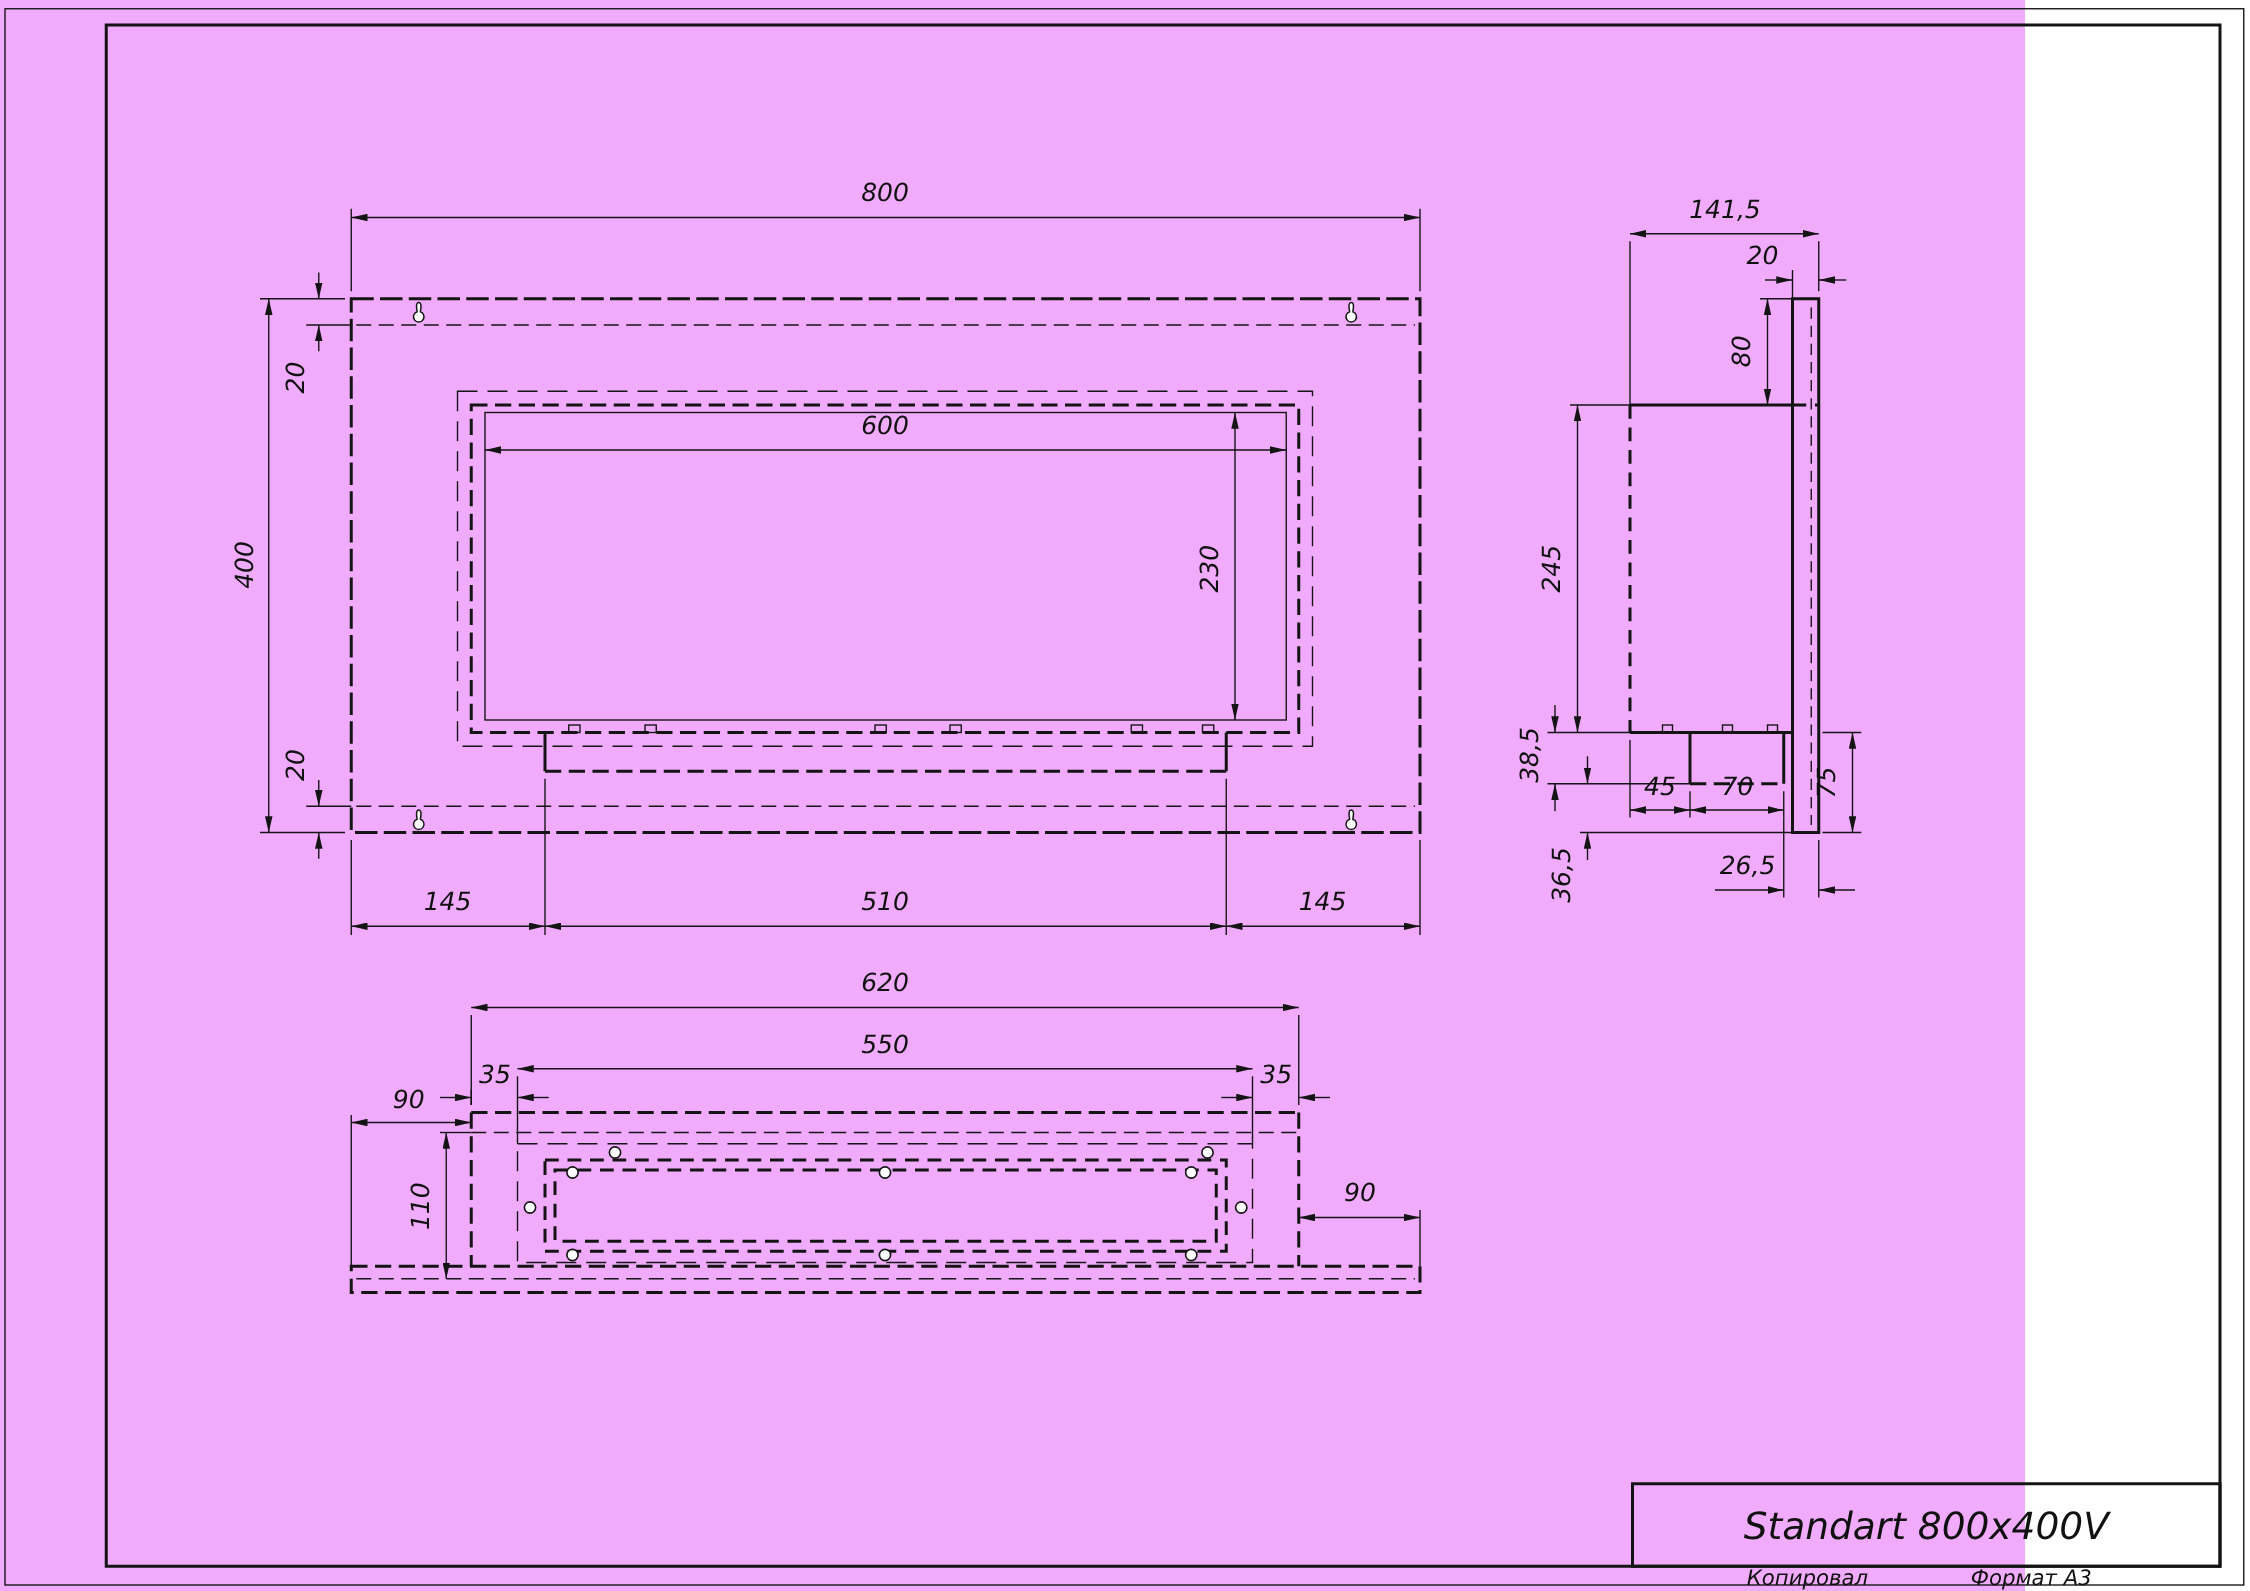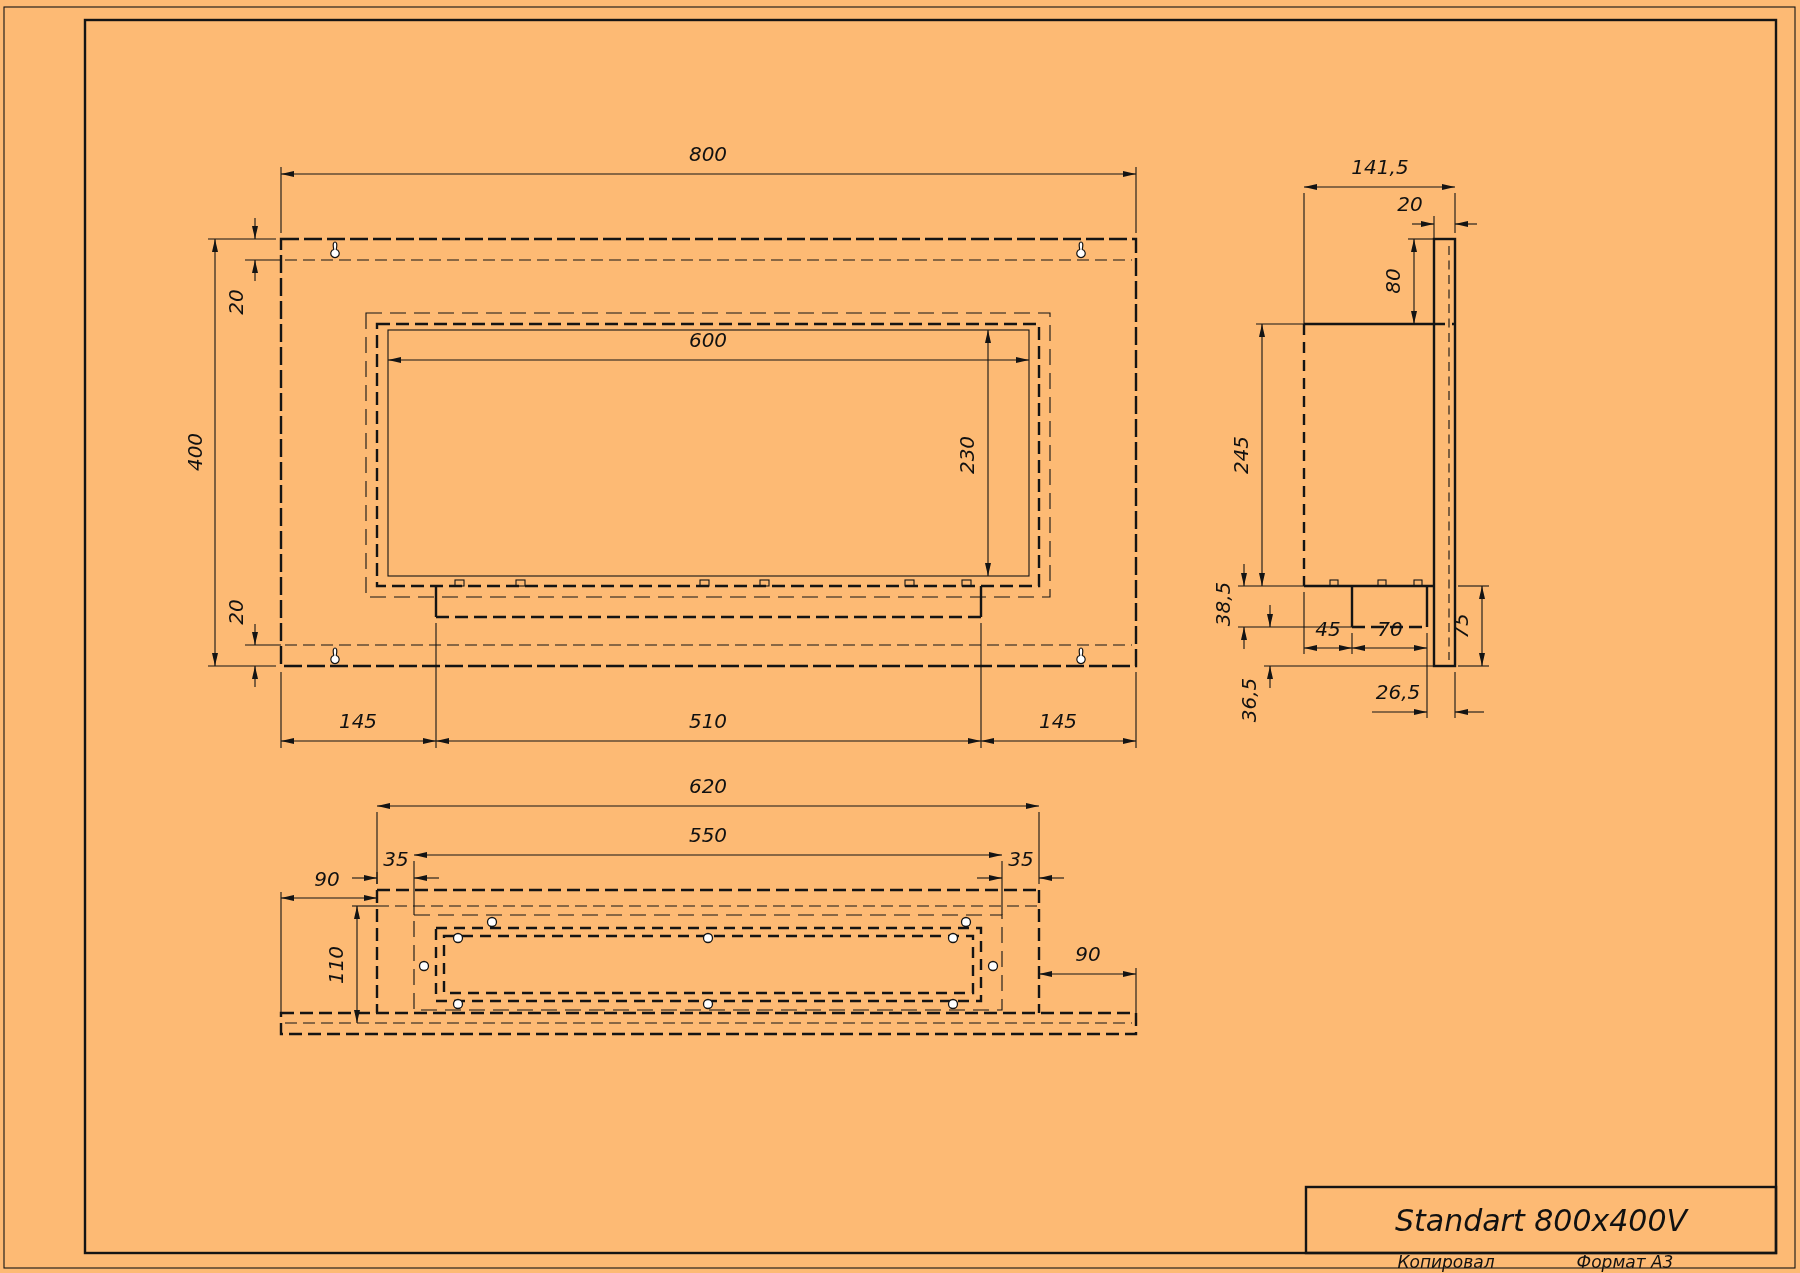--- a/index.html
+++ b/index.html
@@ -1,16 +1,16 @@
 <!DOCTYPE html>
 <html><head>
 <meta charset="utf-8">
 <style>
   html,body{margin:0;padding:0;background:#ffffff;}
-  .page{position:relative;width:1800px;height:1273px;background:#fdba74;font-family:"DejaVu Sans",sans-serif;}
+  .page{position:relative;width:1620px;height:1273px;background:#f0abfc;font-family:"DejaVu Sans",sans-serif;}
   svg{position:absolute;left:0;top:0;}
   .n{stroke:#141414;stroke-width:1.1;fill:none;}
   .t{stroke:#141414;stroke-width:2.4;fill:none;}
   .d18{stroke-dasharray:18 5;}
   .d13{stroke-dasharray:13 6;}
   .d11{stroke-dasharray:11 7;}
   .d16{stroke-dasharray:16 8;}
   .d9{stroke-dasharray:9 5.5;}
   .d12{stroke-dasharray:12 6;}
   .dim{stroke:#141414;stroke-width:1.1;fill:none;}

